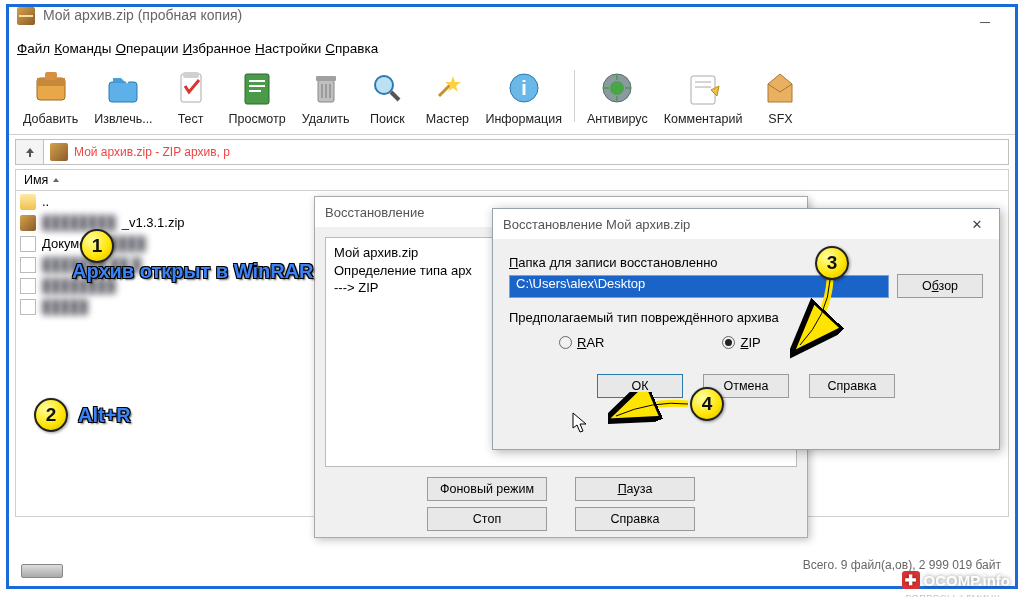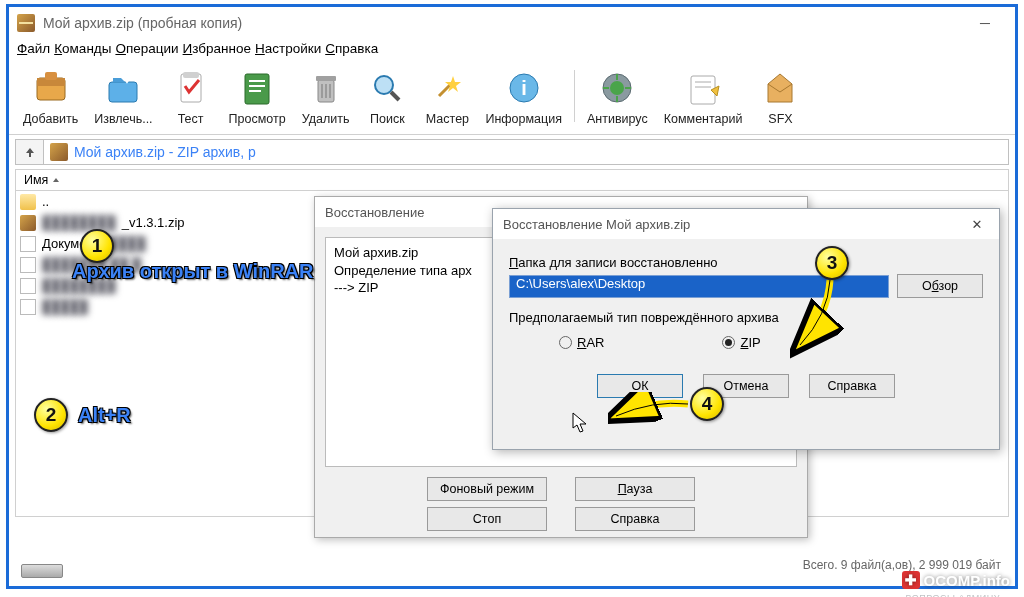--- a/index.html
+++ b/index.html
@@ -1,21 +1,21 @@
 <!DOCTYPE html>
 <html><head>
 <meta charset="utf-8">
 <style>
 * { box-sizing: border-box; margin: 0; padding: 0; font-family: "Segoe UI", Tahoma, sans-serif; }
 body { background: #fff; width: 1024px; height: 597px; position: relative; overflow: hidden; }
 
 .frame { position: absolute; left: 6px; top: 4px; width: 1012px; height: 585px; border: 3px solid #1a6bd8; background: #fff; }
 
 
-.titlebar { display: flex; align-items: center; height: 32px; padding: 0 8px; }
+.titlebar { display: flex; height: 32px; padding: 0 8px; }
 .titlebar .app-icon { width: 18px; height: 18px; margin-right: 8px; background: linear-gradient(135deg,#d4a34a,#8b5a2b); border-radius: 2px; position: relative; }
 .titlebar .app-icon::after { content: ""; position: absolute; left: 2px; right: 2px; top: 8px; height: 2px; background: #f3e0a0; }
 .titlebar .title { font-size: 14px; color: #666; }
 .win-controls { margin-left: auto; display: flex; }
 .win-btn { width: 44px; height: 30px; display: flex; align-items: center; justify-content: center; color: #555; font-size: 14px; }
 
 
 .menubar { display: flex; padding: 2px 8px 4px; gap: 4px; font-size: 13.5px; }
 .menubar span { cursor: default; }
 .menubar u { text-decoration: underline; }
@@ -23,21 +23,21 @@
 
 .toolbar { display: flex; padding: 4px 6px 6px; border-bottom: 1px solid #d0d0d0; gap: 0; }
 .tool-btn { display: flex; flex-direction: column; align-items: center; padding: 2px 8px; font-size: 12.5px; color: #222; }
 .tool-icon { width: 44px; height: 44px; display: flex; align-items: center; justify-content: center; margin-bottom: 2px; }
 .tool-sep { width: 1px; background: #d0d0d0; margin: 6px 4px; }
 
 
 .address { display: flex; align-items: center; border: 1px solid #c0c0c0; background: #fff; margin: 4px 6px 0 6px; height: 26px; }
 .address .up { width: 28px; height: 100%; display: flex; align-items: center; justify-content: center; background: #f4f4f4; border-right: 1px solid #c0c0c0; }
 .address .ico { width: 18px; height: 18px; margin: 0 6px; background: linear-gradient(135deg,#d4a34a,#8b5a2b); border-radius: 2px; }
-.address .path { font-size: 14px; color: #3b82f6; }
+.address .path { font-size: 12px; color: #ef4444; }
 
 
 .filelist-wrap { position: relative; margin: 4px 6px 0 6px; height: 350px; overflow: hidden; }
 .filelist-header { display: flex; background: #fff; border: 1px solid #d0d0d0; height: 22px; align-items: center; font-size: 12.5px; }
 .filelist-header .col { padding: 0 8px; display: flex; align-items: center; gap: 4px; }
 .filelist { border: 1px solid #d0d0d0; border-top: none; background: #fff; height: 326px; position: relative; }
 .file-row { display: flex; align-items: center; height: 21px; padding: 0 4px; font-size: 13px; gap: 6px; }
 .file-row .fi { width: 16px; height: 16px; flex-shrink: 0; }
 .folder-ico { background: linear-gradient(#ffe9a6,#f0c14b); border-radius: 2px; }
 .zip-ico { background: linear-gradient(135deg,#d4a34a,#8b5a2b); border-radius: 2px; }

